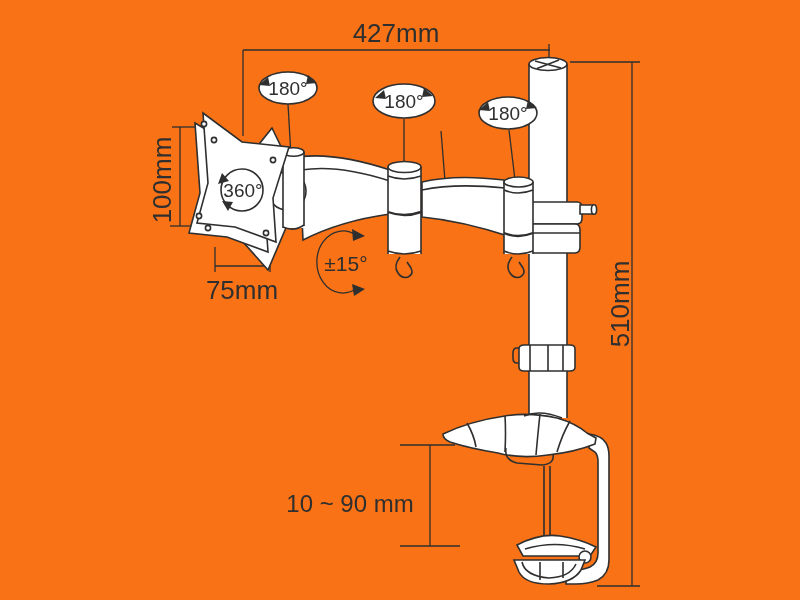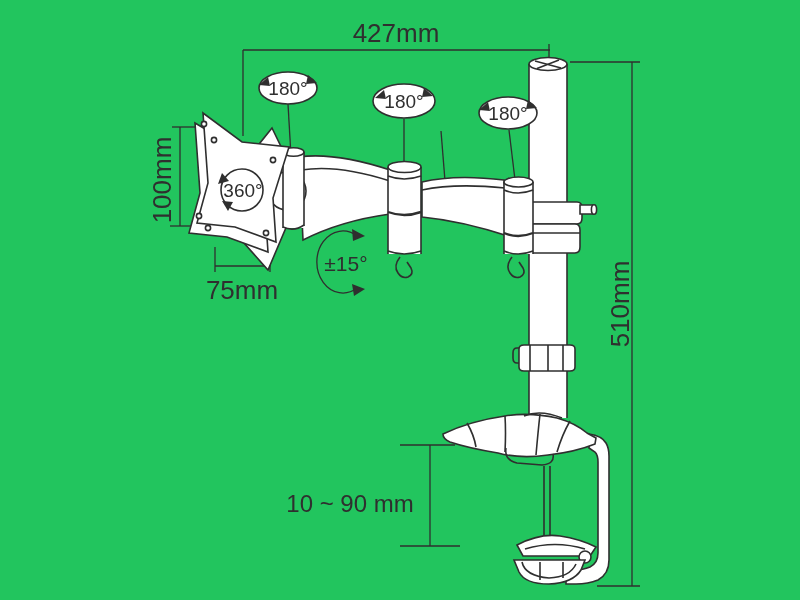--- a/index.html
+++ b/index.html
@@ -1,16 +1,16 @@
 <!DOCTYPE html>
 <html><head>
 <meta charset="utf-8">
 <style>
   html,body{margin:0;padding:0;background:#ffffff;width:800px;height:600px;overflow:hidden;}
-  .stage{position:relative;width:800px;height:600px;background:#22c55e;font-family:"Liberation Sans",sans-serif;}
+  .stage{position:relative;width:800px;height:600px;background:#f97316;font-family:"Liberation Sans",sans-serif;}
   svg{position:absolute;left:0;top:0;}
   text{fill:#2f2f2f;font-family:"Liberation Sans",sans-serif;}
   .dim-t{font-size:26px;}
   .rot-t{font-size:19px;}
   .tilt-t{font-size:21px;}
   .clamp-t{font-size:24px;}
   .ln{stroke:#2f2f2f;stroke-width:1.3;fill:none;}
   .part{stroke:#2f2f2f;stroke-width:1.6;fill:#ffffff;}
   .partln{stroke:#2f2f2f;stroke-width:1.6;fill:none;}
   .band{stroke:#2f2f2f;stroke-width:2.4;fill:none;}

